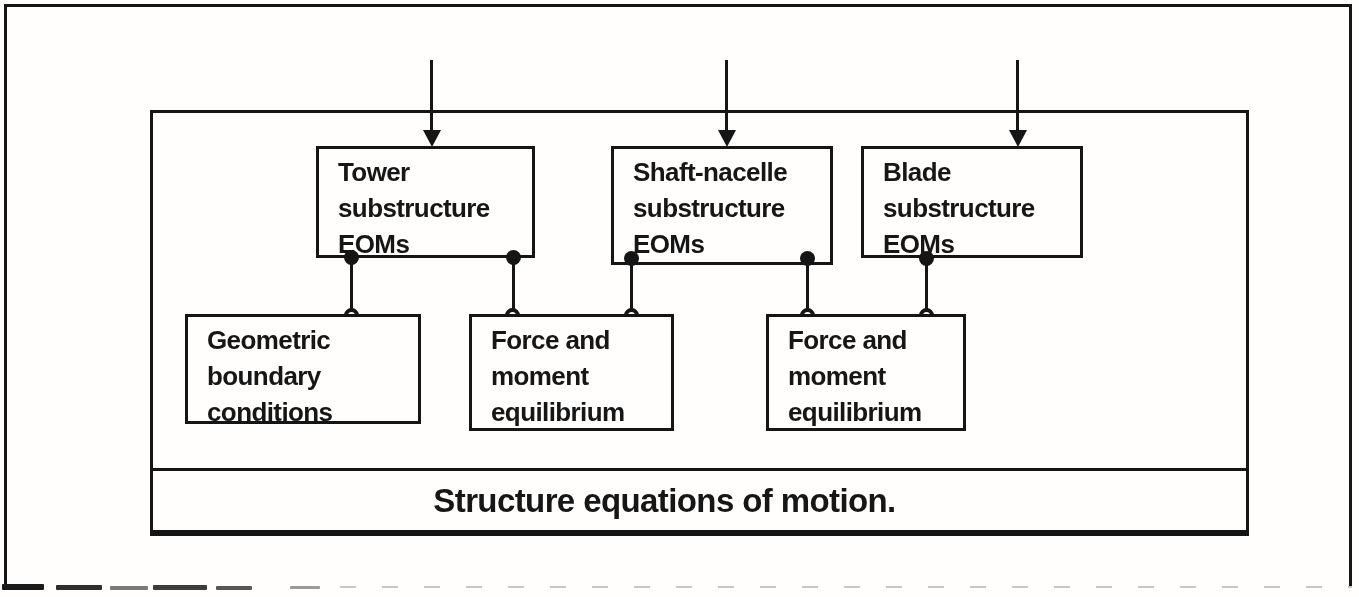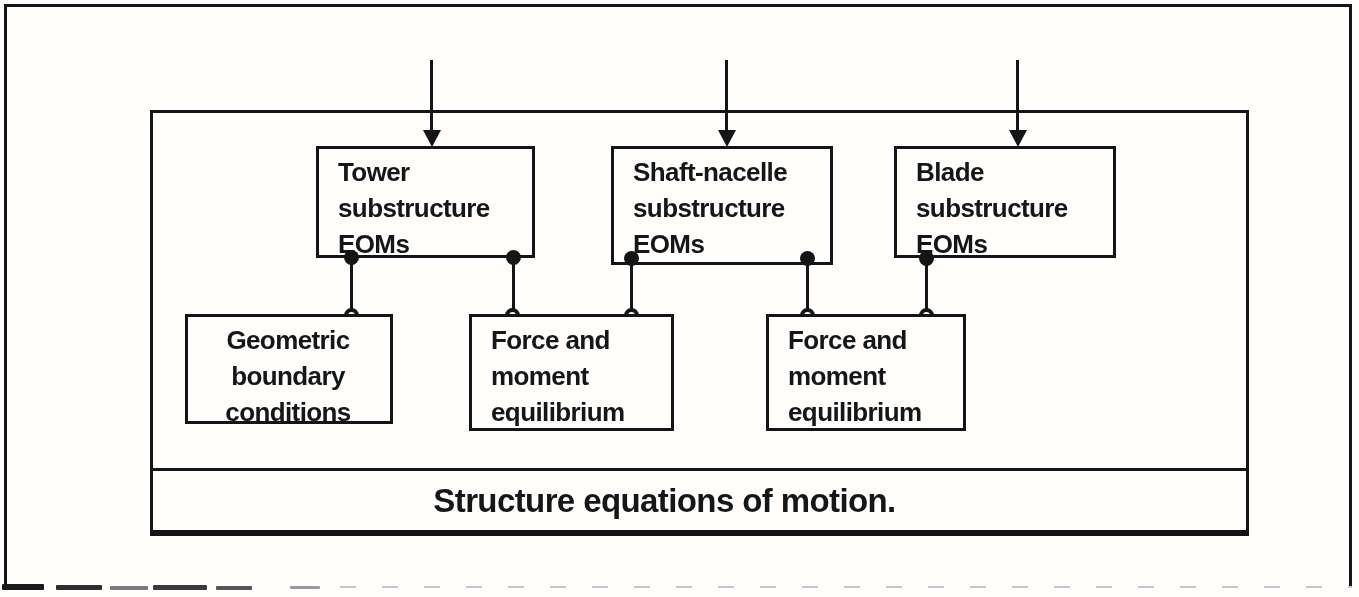--- a/index.html
+++ b/index.html
@@ -95,21 +95,21 @@
   <div class="node" style="left:316px;top:146px;width:219px;height:112px;">
     <div class="label">Tower
 substructure
 EOMs</div>
   </div>
   <div class="node" style="left:611px;top:146px;width:222px;height:119px;">
     <div class="label">Shaft-nacelle
 substructure
 EOMs</div>
   </div>
-  <div class="node" style="left:894px;top:146px;width:222px;height:112px;">
+  <div class="node" style="left:861px;top:146px;width:222px;height:112px;">
     <div class="label">Blade
 substructure
 EOMs</div>
   </div>
 
   <div class="link-line" style="left:350px;top:256px;height:60px;"></div>
   <div class="link-line" style="left:512px;top:256px;height:60px;"></div>
   <div class="link-line" style="left:630px;top:256px;height:60px;"></div>
   <div class="link-line" style="left:806px;top:256px;height:60px;"></div>
   <div class="link-line" style="left:925px;top:256px;height:60px;"></div>
@@ -119,21 +119,21 @@
   <div class="dot" style="left:624px;top:251px;"></div>
   <div class="dot" style="left:800px;top:251px;"></div>
   <div class="dot" style="left:919px;top:251px;"></div>
 
   <div class="socket" style="left:344px;top:308px;"></div>
   <div class="socket" style="left:505px;top:308px;"></div>
   <div class="socket" style="left:624px;top:308px;"></div>
   <div class="socket" style="left:800px;top:308px;"></div>
   <div class="socket" style="left:919px;top:308px;"></div>
 
-  <div class="node" style="left:185px;top:314px;width:208px;height:110px;text-align:center;">
+  <div class="node" style="left:185px;top:314px;width:236px;height:110px;">
     <div class="label">Geometric
 boundary
 conditions</div>
   </div>
   <div class="node" style="left:469px;top:314px;width:205px;height:117px;">
     <div class="label">Force and
 moment
 equilibrium</div>
   </div>
   <div class="node" style="left:766px;top:314px;width:200px;height:117px;">

